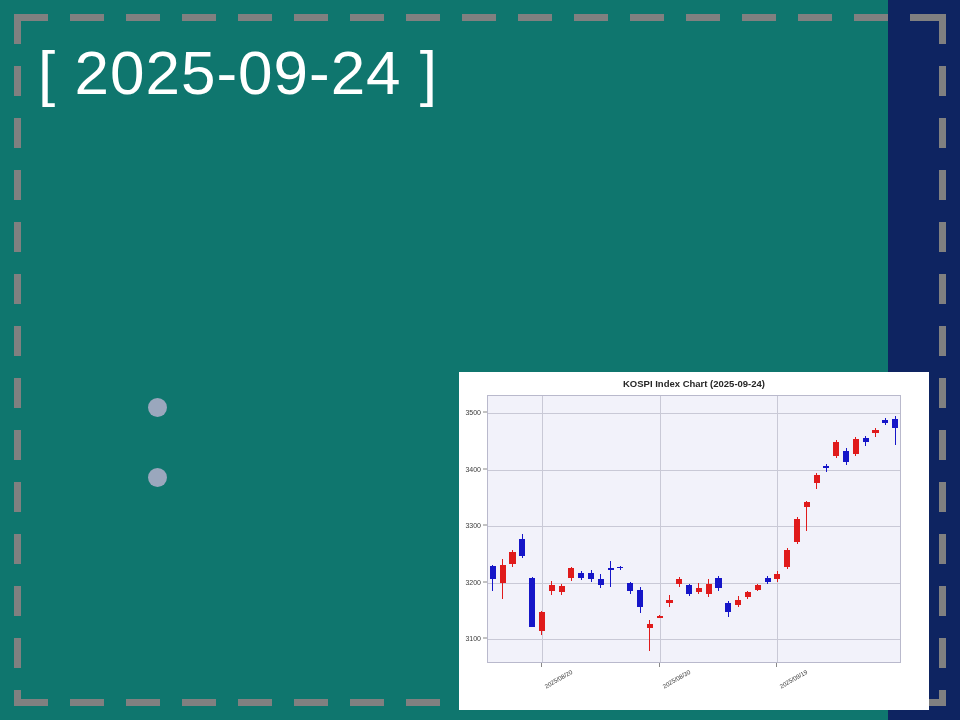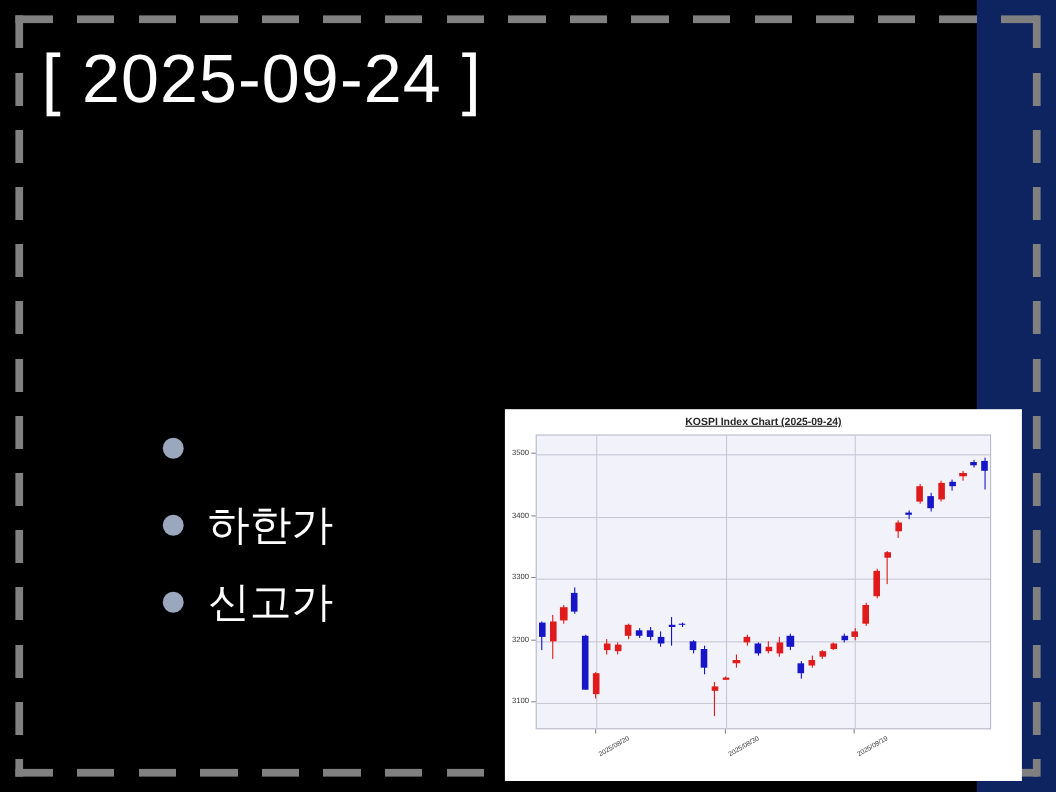--- a/index.html
+++ b/index.html
@@ -3,21 +3,21 @@
 <meta charset="utf-8">
 <style>
   html,body{margin:0;padding:0;}
   body{
     width:960px;height:720px;overflow:hidden;
     background:#0e2461;
     font-family:"Liberation Sans","DejaVu Sans",sans-serif;
   }
   #card{
     position:absolute;left:0;top:0;width:888px;height:720px;
-    background:#000000;
+    background:#0f766e;
     box-sizing:border-box;
   }
   
   .dash{position:absolute;background-repeat:repeat;}
   .dash-top{left:14px;top:14px;width:932px;height:7px;
     background-image:repeating-linear-gradient(to right,#808080 0px,#808080 34px,transparent 34px,transparent 56px);}
   .dash-bottom{left:14px;top:699px;width:932px;height:7px;
     background-image:repeating-linear-gradient(to right,#808080 0px,#808080 34px,transparent 34px,transparent 56px);}
   .dash-left{left:14px;top:14px;width:7px;height:692px;
     background-image:repeating-linear-gradient(to bottom,#808080 0px,#808080 30px,transparent 30px,transparent 52px);}
@@ -49,21 +49,21 @@
     background:#9aa7bd;margin-right:22px;flex:0 0 auto;
   }
 
   
   #chart-figure{
     position:absolute;left:459px;top:372px;width:470px;height:338px;
     background:#ffffff;box-sizing:border-box;
   }
   #chart-title{
     position:absolute;left:0;top:6px;width:470px;text-align:center;
-    font-size:9.5px;color:#262626;font-weight:600;text-decoration:underline;
+    font-size:9.5px;color:#262626;font-weight:600;
   }
   #plot-area{
     position:absolute;left:28px;top:23px;width:414px;height:268px;
     background:#f2f2fa;border:1px solid #b9b9cc;box-sizing:border-box;
     overflow:hidden;
   }
   .gridline-h{position:absolute;left:0;width:100%;height:1px;background:#c9c9d6;}
   .gridline-v{position:absolute;top:0;height:100%;width:1px;background:#c9c9d6;}
   .ytick{
     position:absolute;right:448px;width:40px;text-align:right;
@@ -92,25 +92,20 @@
 
   <div id="date-heading">[ 2025-09-24 ]</div>
 
 
   <ul id="bullet-list">
       <li>
         <span class="bullet-dot"></span>
       </li>
       <li>
         <span class="bullet-dot"></span>
-        <span>하한가</span>
-      </li>
-      <li>
-        <span class="bullet-dot"></span>
-        <span>신고가</span>
       </li>
     </ul>
 
   <div id="chart-figure">
     <div id="chart-title">KOSPI Index Chart (2025-09-24)</div>
     <div id="plot-area">
         <div class="gridline-h" style="top: 243.362px;"></div>
         <div class="gridline-h" style="top: 186.766px;"></div>
         <div class="gridline-h" style="top: 130.17px;"></div>
         <div class="gridline-h" style="top: 73.5745px;"></div>

